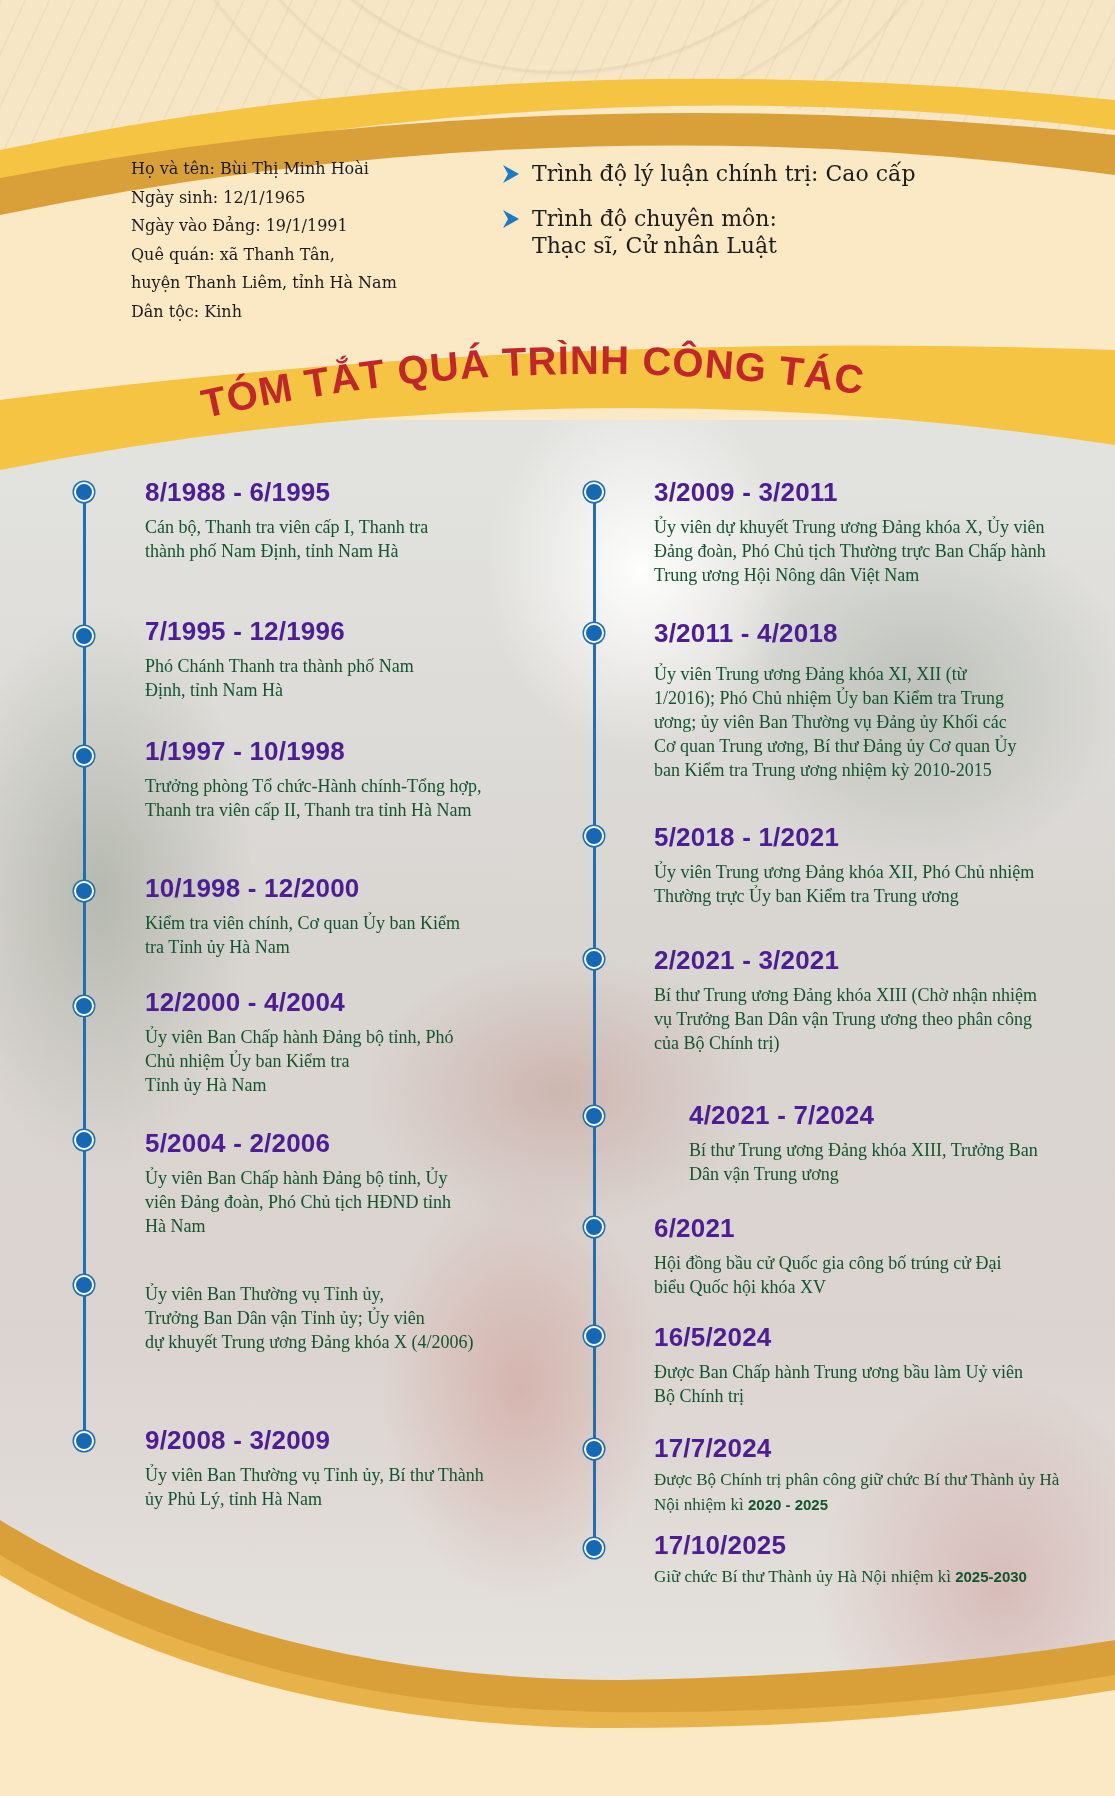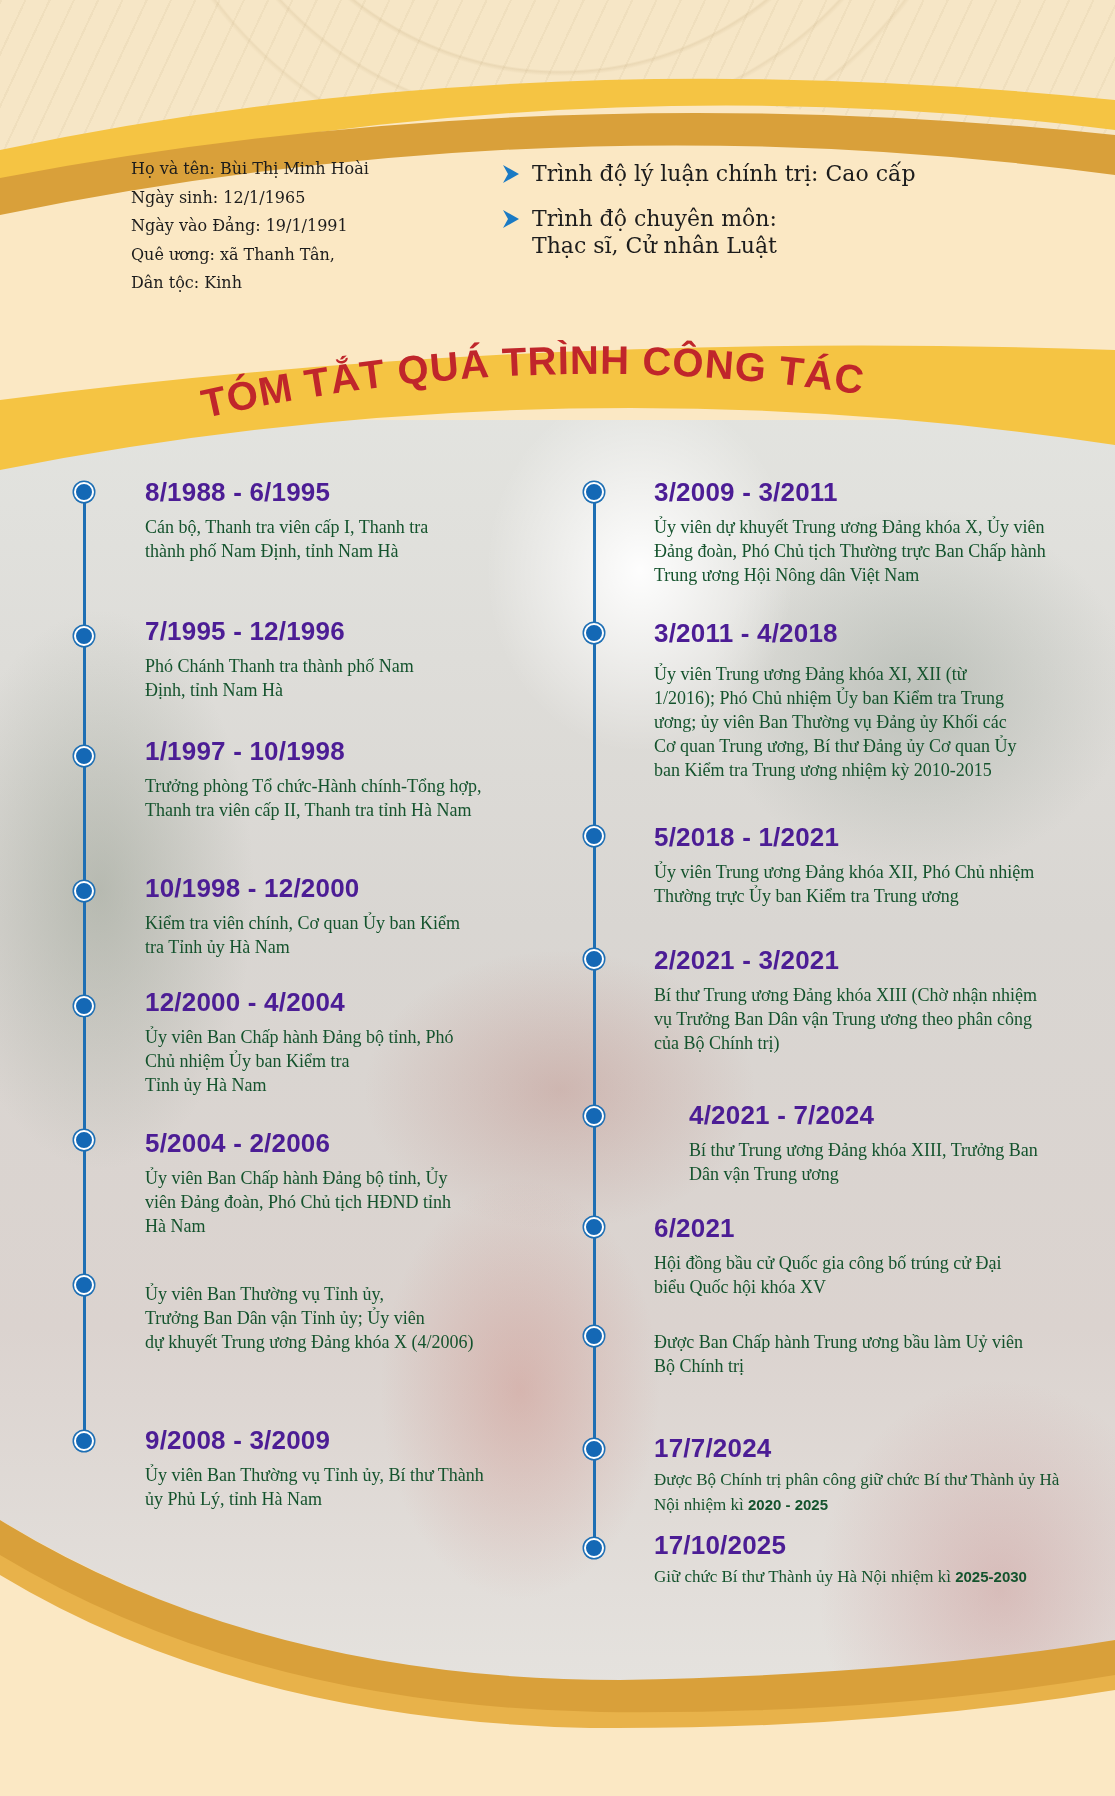--- a/index.html
+++ b/index.html
@@ -34,21 +34,21 @@
   
   .info-left {
     position: absolute; left: 131px; top: 155px; width: 380px;
     font-family: "DejaVu Serif", serif; font-size: 16px; line-height: 28.5px; color: #1c1c1c;
   }
   .info-left div { white-space: nowrap; }
   .info-right {
     position: absolute; left: 500px; top: 160px; width: 420px;
     font-family: "DejaVu Serif", serif; font-size: 22px; line-height: 27px; color: #1c1c1c;
   }
-  .info-row { display: flex; align-items: flex-start; margin-bottom: 18px; }
+  .info-row { display: flex; align-items: flex-start; margin-bottom: 18px; text-align: right; }
   .chev { width: 22px; height: 22px; margin: 3px 10px 0 0; flex: 0 0 22px; }
   .info-row .txt { white-space: pre-line; }
 
   
   .section-title {
     position: absolute; left: 200px; top: 340px; width: 700px; height: 90px;
   }
 
   
   .col-line {
@@ -88,21 +88,22 @@
 
   <path d="M0 1520 Q 300 1700 700 1690 Q 950 1680 1115 1640 L1115 1796 L0 1796 Z" fill="#fbe8c4"></path>
   <path d="M0 1520 Q 260 1680 620 1680 Q 900 1675 1115 1640 L1115 1680 Q 880 1720 600 1720 Q 250 1715 0 1560 Z" fill="#d9a03a"></path>
   <path d="M0 1555 Q 250 1705 600 1712 Q 880 1715 1115 1675 L1115 1690 Q 870 1730 590 1728 Q 240 1720 0 1575 Z" fill="#e8b24a"></path>
 </svg>
 
 <div class="info-left">
   <div>Họ và tên: Bùi Thị Minh Hoài</div>
   <div>Ngày sinh: 12/1/1965</div>
   <div>Ngày vào Đảng: 19/1/1991</div>
-  <div>Quê ương: xã Thanh Tân,</div>
+  <div>Quê quán: xã Thanh Tân,</div>
+  <div>huyện Thanh Liêm, tỉnh Hà Nam</div>
   <div>Dân tộc: Kinh</div>
 </div>
 
 <div class="info-right">
   <div class="info-row">
     <svg class="chev" viewBox="0 0 22 22">
       <path d="M3 2 L19 11 L3 20 L8 11 Z" fill="#1a7ac4"></path>
     </svg>
     <span class="txt">Trình độ lý luận chính trị: Cao cấp</span>
   </div>
@@ -218,20 +219,21 @@
   <div class="date">4/2021 - 7/2024</div>
   <div class="desc">Bí thư Trung ương Đảng khóa XIII, Trưởng Ban
 Dân vận Trung ương</div>
 </div>
 <div class="entry" style="left:654px; top:1213px;">
   <div class="date">6/2021</div>
   <div class="desc">Hội đồng bầu cử Quốc gia công bố trúng cử Đại
 biểu Quốc hội khóa XV</div>
 </div>
 <div class="entry" style="left:654px; top:1322px;">
+  <div class="date">16/5/2024</div>
   <div class="desc">Được Ban Chấp hành Trung ương bầu làm Uỷ viên
 Bộ Chính trị</div>
 </div>
 <div class="entry tight" style="left:654px; top:1433px;">
   <div class="date">17/7/2024</div>
   <div class="desc"><span>Được Bộ Chính trị phân công giữ chức Bí thư Thành ủy Hà
 Nội nhiệm kì </span><b>2020 - 2025</b></div>
 </div>
 <div class="entry tight" style="left:654px; top:1530px;">
   <div class="date">17/10/2025</div>

